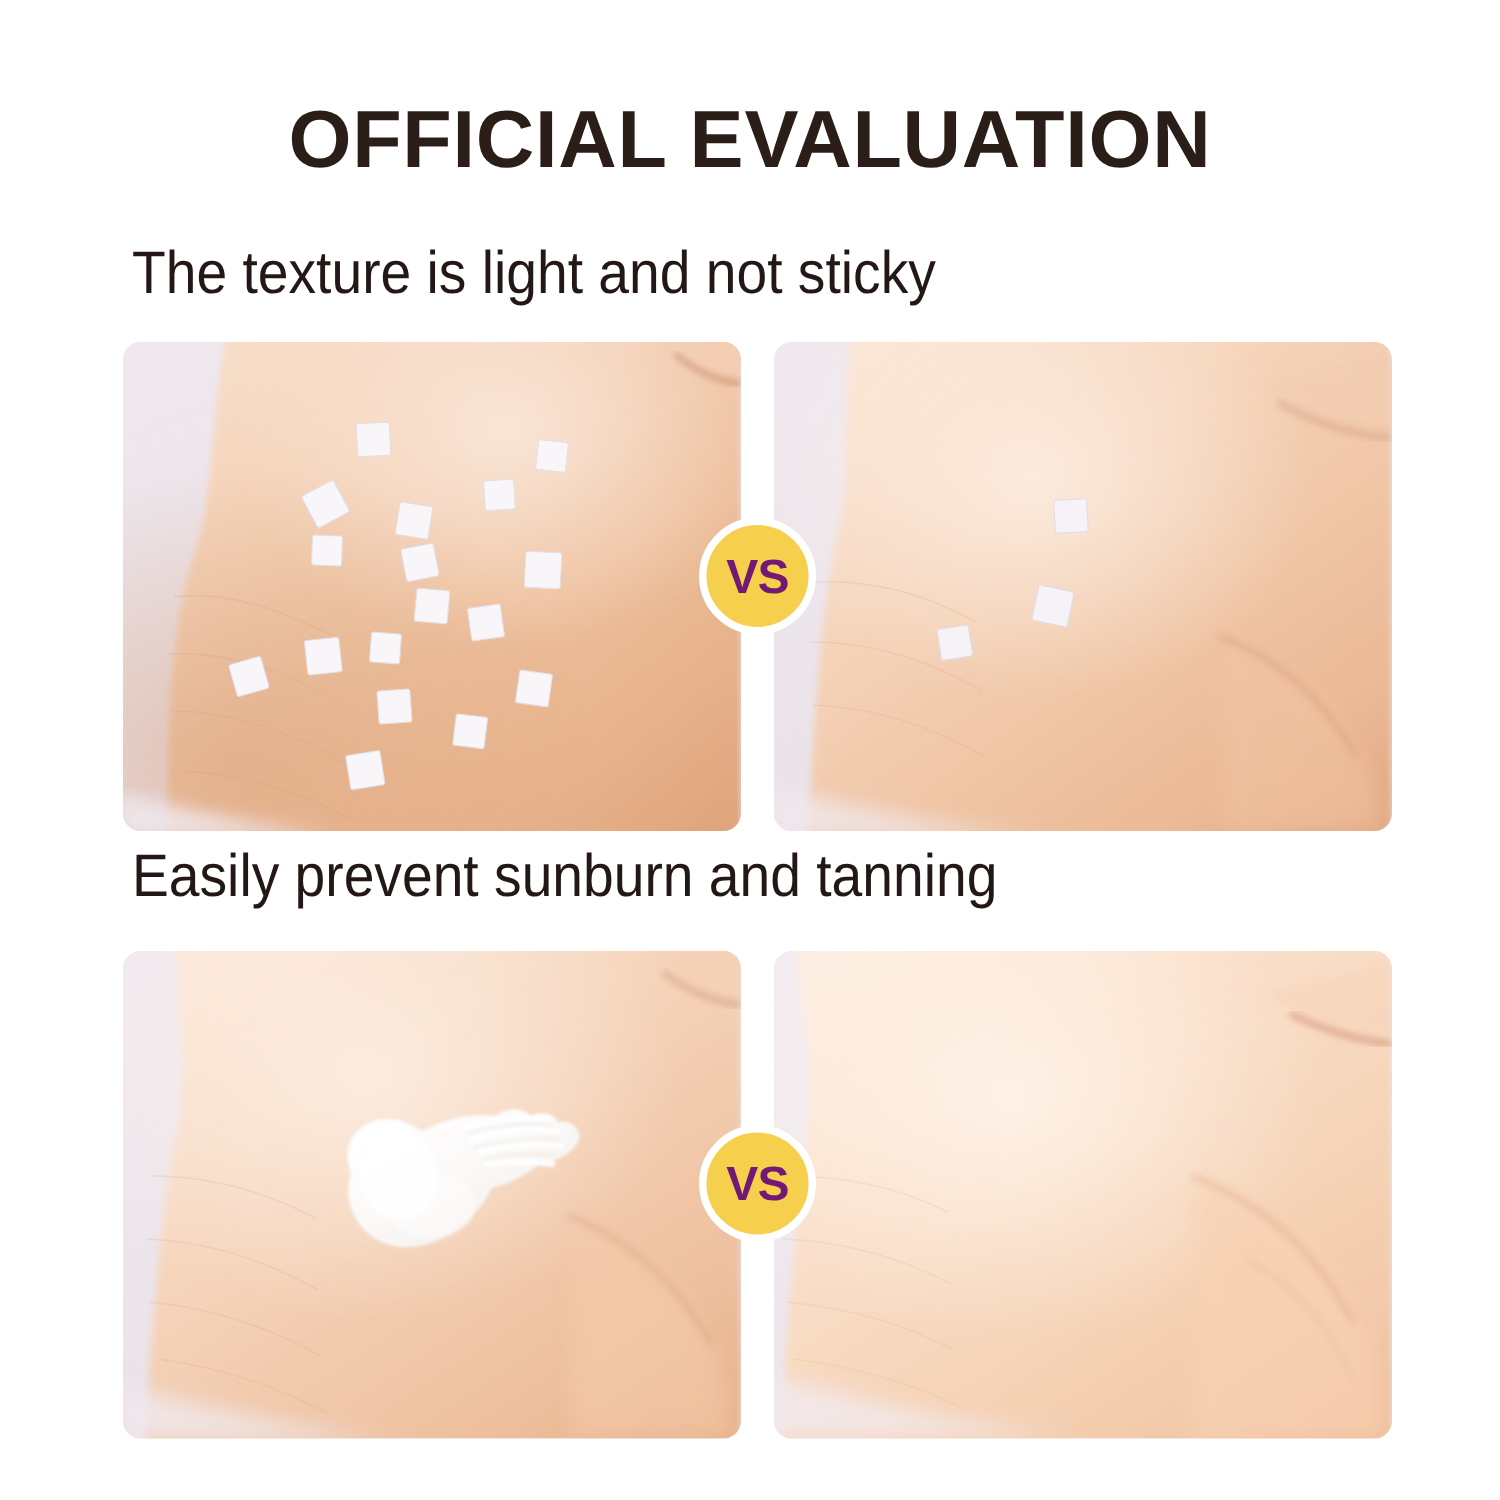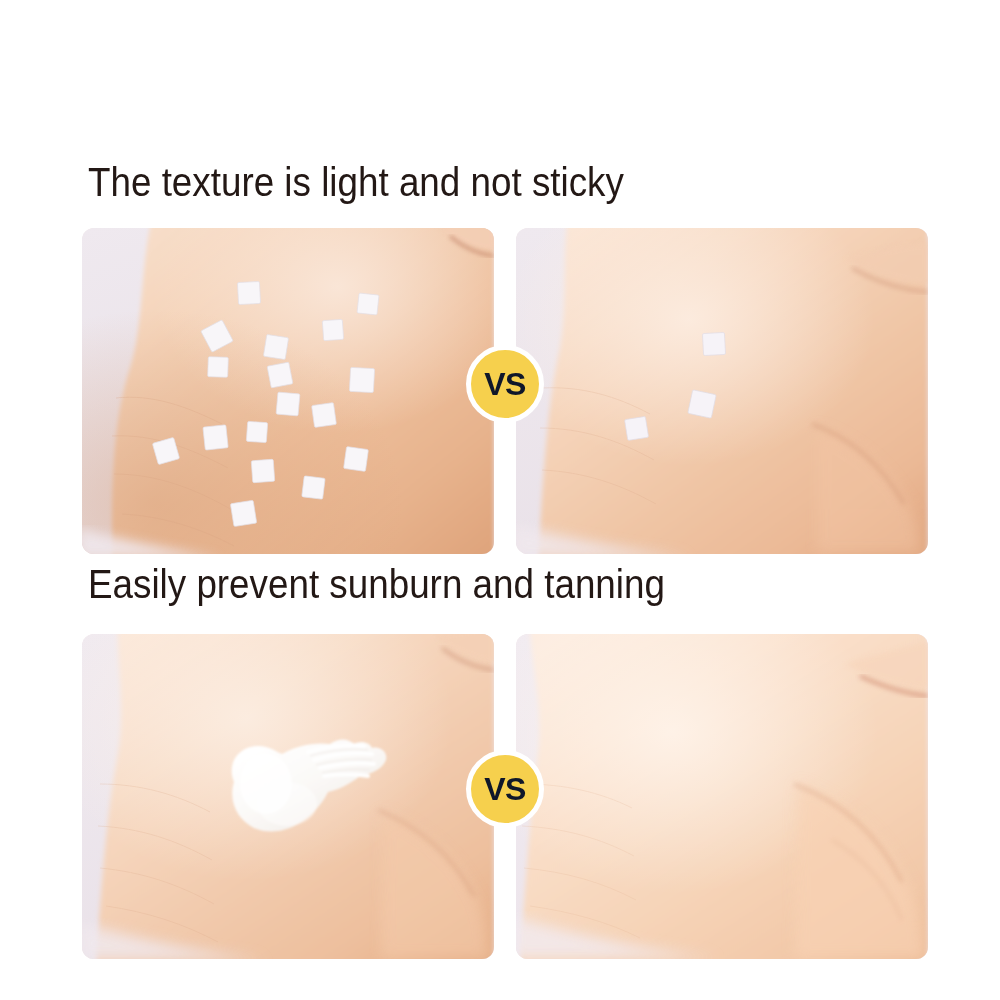--- a/index.html
+++ b/index.html
@@ -76,32 +76,33 @@
     border-radius: 50%;
     background: #f6d04d;
     border: 5px solid #ffffff;
     box-sizing: border-box;
     display: flex;
     align-items: center;
     justify-content: center;
     font-family: "Liberation Sans", sans-serif;
     font-size: 32px;
     font-weight: 700;
-    color: #0f172a;
+    color: #701a75;
     letter-spacing: -0.5px;
     z-index: 5;
   }
   .vs-badge.v1 { left: 466px; top: 345px; }
   .vs-badge.v2 { left: 466px; top: 750px; }
 </style>
 </head>
 <body>
 
 <div class="page">
 
+  <div class="main-title">OFFICIAL EVALUATION</div>
 
   <div class="sub-title row1">The texture is light and not sticky</div>
 
   <div class="panel r1c1">
     <svg viewBox="0 0 412 326" preserveAspectRatio="none">
       <defs>
         <linearGradient id="bg1" x1="0" y1="0" x2="0.45" y2="1">
           <stop offset="0%" stop-color="#efe9ef"></stop>
           <stop offset="100%" stop-color="#e7dfe6"></stop>
         </linearGradient>

